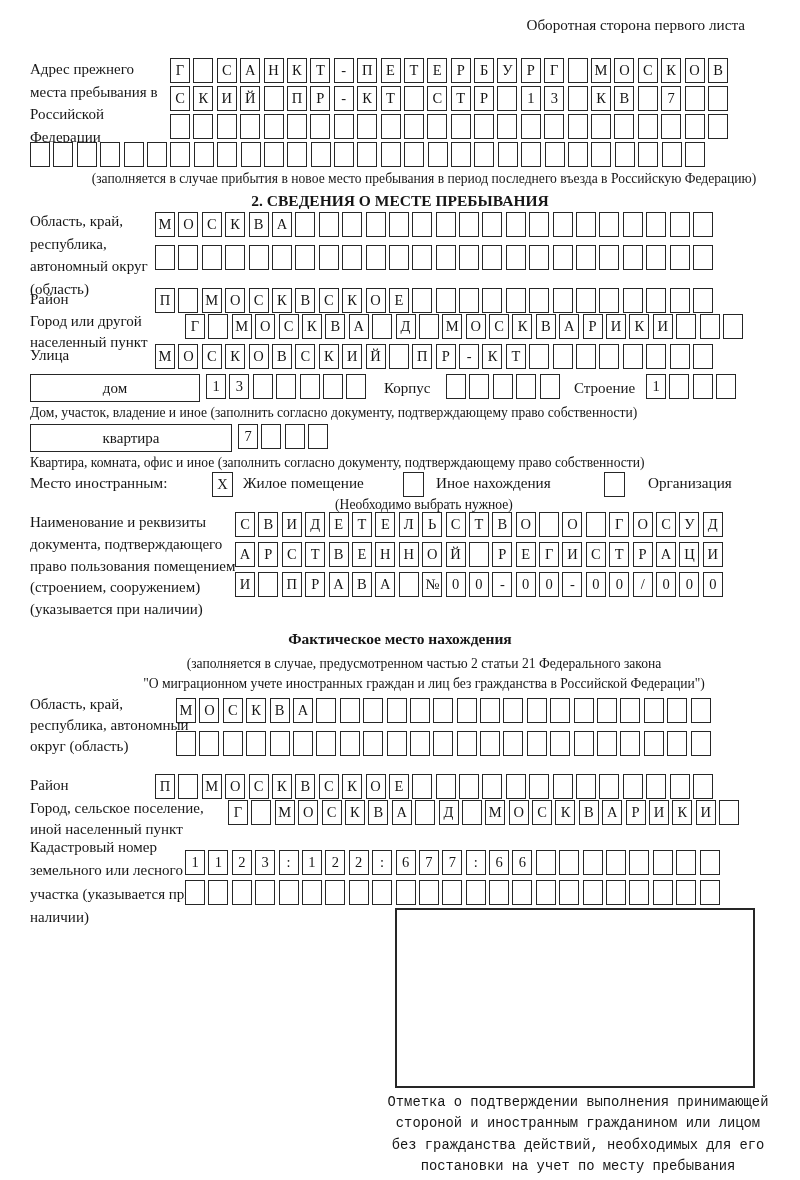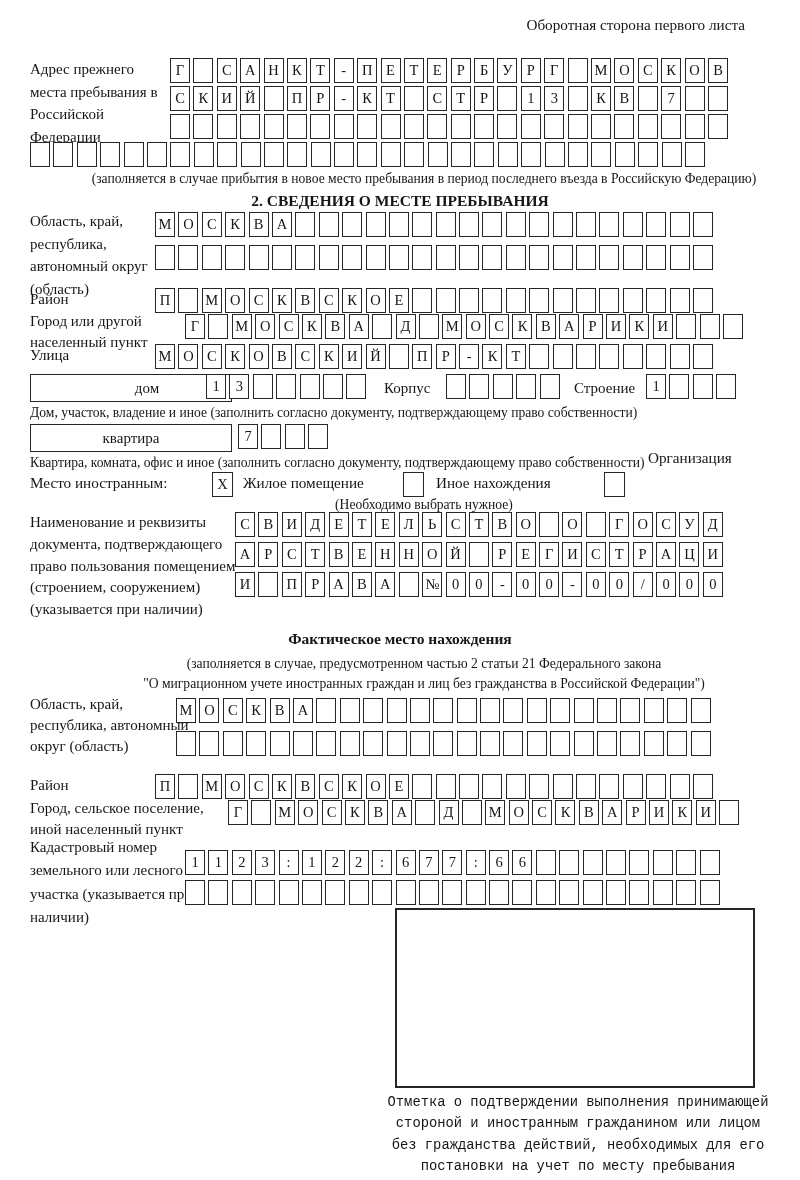--- a/index.html
+++ b/index.html
@@ -281,21 +281,21 @@
       <span class="cell"></span>
       <span class="cell"></span>
       <span class="cell"></span>
       <span class="cell"></span>
       <span class="cell"></span>
       <span class="cell"></span>
       <span class="cell"></span>
       <span class="cell"></span>
     </div>
 
-  <div class="bigbox" style="left:30px;top:374px;width:168px;padding-left:32px;">дом</div>
+  <div class="bigbox" style="left:30px;top:374px;width:168px;">дом</div>
   <div class="box-row" style="left:206px;top:374px;">
       <span class="cell">1</span>
       <span class="cell">3</span>
       <span class="cell"></span>
       <span class="cell"></span>
       <span class="cell"></span>
       <span class="cell"></span>
       <span class="cell"></span>
     </div>
   <div class="lbl" style="left:384px;top:377px;">Корпус</div>
@@ -323,21 +323,21 @@
       <span class="cell"></span>
     </div>
   <div class="cap" style="left:30px;top:455px;">Квартира, комната, офис и иное (заполнить согласно документу, подтверждающему право собственности)</div>
 
   <div class="optlbl" style="left:30px;top:474px;">Место иностранным:</div>
   <div class="cb" style="left:212px;top:472px;">X</div>
   <div class="optlbl" style="left:243px;top:474px;">Жилое помещение</div>
   <div class="cb" style="left:403px;top:472px;"></div>
   <div class="optlbl" style="left:436px;top:474px;">Иное нахождения</div>
   <div class="cb" style="left:604px;top:472px;"></div>
-  <div class="optlbl" style="left:648px;top:449px;text-align:center;">Организация</div>
+  <div class="optlbl" style="left:648px;top:474px;text-align:center;">Организация</div>
   <div class="cap center" style="top:497px;">(Необходимо выбрать нужное)</div>
 
   <div class="lbl" style="left:30px;top:512px;width:215px;line-height:1.45;">Наименование и реквизиты документа, подтверждающего право пользования помещением (строением, сооружением) (указывается при наличии)</div>
   <div class="box-row" style="left:235px;top:512px;">
       <span class="cell">С</span>
       <span class="cell">В</span>
       <span class="cell">И</span>
       <span class="cell">Д</span>
       <span class="cell">Е</span>
       <span class="cell">Т</span>

